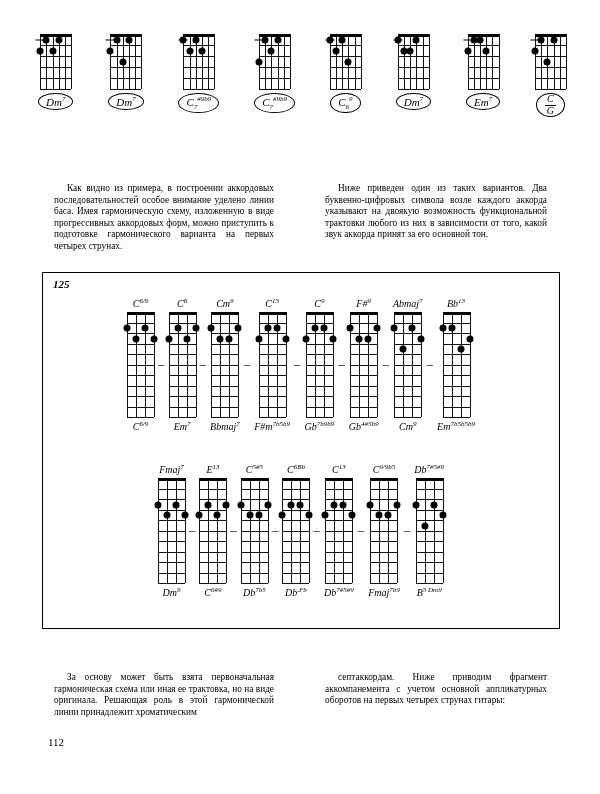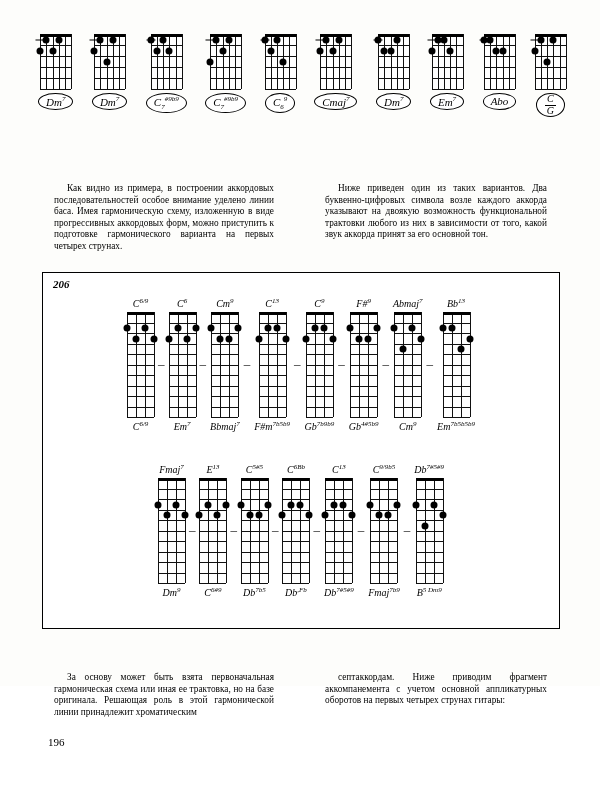--- a/index.html
+++ b/index.html
@@ -301,42 +301,20 @@
             <div class="vline" style="left: 12.4px;"></div>
             <div class="vline" style="left: 18.6px;"></div>
             <div class="vline" style="left: 24.8px;"></div>
             <div class="vline" style="left: 31px;"></div>
             <div class="hline nut" style="top: 0px;"></div>
             <div class="hline" style="top: 11px;"></div>
             <div class="hline" style="top: 22px;"></div>
             <div class="hline" style="top: 33px;"></div>
             <div class="hline" style="top: 44px;"></div>
             <div class="hline" style="top: 55px;"></div>
-            <div class="dot" style="left: 6.2px; top: 5.5px;"></div>
-            <div class="dot" style="left: 18.6px; top: 5.5px;"></div>
-            <div class="dot" style="left: 0px; top: 16.5px;"></div>
-            <div class="dot" style="left: 12.4px; top: 16.5px;"></div>
-            <div class="dash" style="left: 0px; top: 5.5px;"></div>
-          </div>
-          <div class="chordlabel">Cmaj<sup>7</sup></div>
-        </div>
-        <div class="chordcell">
-          <div class="fretgrid" style="width: 31px; height: 55px;">
-            <div class="vline" style="left: 0px;"></div>
-            <div class="vline" style="left: 6.2px;"></div>
-            <div class="vline" style="left: 12.4px;"></div>
-            <div class="vline" style="left: 18.6px;"></div>
-            <div class="vline" style="left: 24.8px;"></div>
-            <div class="vline" style="left: 31px;"></div>
-            <div class="hline nut" style="top: 0px;"></div>
-            <div class="hline" style="top: 11px;"></div>
-            <div class="hline" style="top: 22px;"></div>
-            <div class="hline" style="top: 33px;"></div>
-            <div class="hline" style="top: 44px;"></div>
-            <div class="hline" style="top: 55px;"></div>
             <div class="dot" style="left: 0px; top: 5.5px;"></div>
             <div class="dot" style="left: 12.4px; top: 16.5px;"></div>
             <div class="dot" style="left: 6.2px; top: 16.5px;"></div>
             <div class="dot" style="left: 18.6px; top: 5.5px;"></div>
             <div class="dash" style="left: 0px; top: 5.5px;"></div>
           </div>
           <div class="chordlabel">Dm<sup>7</sup></div>
         </div>
         <div class="chordcell">
           <div class="fretgrid" style="width: 31px; height: 55px;">
@@ -367,42 +345,20 @@
             <div class="vline" style="left: 12.4px;"></div>
             <div class="vline" style="left: 18.6px;"></div>
             <div class="vline" style="left: 24.8px;"></div>
             <div class="vline" style="left: 31px;"></div>
             <div class="hline nut" style="top: 0px;"></div>
             <div class="hline" style="top: 11px;"></div>
             <div class="hline" style="top: 22px;"></div>
             <div class="hline" style="top: 33px;"></div>
             <div class="hline" style="top: 44px;"></div>
             <div class="hline" style="top: 55px;"></div>
-            <div class="dot" style="left: 0px; top: 5.5px;"></div>
-            <div class="dot" style="left: 12.4px; top: 16.5px;"></div>
-            <div class="dot" style="left: 6.2px; top: 5.5px;"></div>
-            <div class="dot" style="left: 18.6px; top: 16.5px;"></div>
-            <div class="dash" style="left: 0px; top: 5.5px;"></div>
-          </div>
-          <div class="chordlabel">Abo</div>
-        </div>
-        <div class="chordcell">
-          <div class="fretgrid" style="width: 31px; height: 55px;">
-            <div class="vline" style="left: 0px;"></div>
-            <div class="vline" style="left: 6.2px;"></div>
-            <div class="vline" style="left: 12.4px;"></div>
-            <div class="vline" style="left: 18.6px;"></div>
-            <div class="vline" style="left: 24.8px;"></div>
-            <div class="vline" style="left: 31px;"></div>
-            <div class="hline nut" style="top: 0px;"></div>
-            <div class="hline" style="top: 11px;"></div>
-            <div class="hline" style="top: 22px;"></div>
-            <div class="hline" style="top: 33px;"></div>
-            <div class="hline" style="top: 44px;"></div>
-            <div class="hline" style="top: 55px;"></div>
             <div class="dot" style="left: 6.2px; top: 5.5px;"></div>
             <div class="dot" style="left: 18.6px; top: 5.5px;"></div>
             <div class="dot" style="left: 0px; top: 16.5px;"></div>
             <div class="dot" style="left: 12.4px; top: 27.5px;"></div>
             <div class="dash" style="left: 0px; top: 5.5px;"></div>
           </div>
           <div class="stacklabel">
             <span class="top">C</span>
             <span class="bot">G</span>
           </div>
@@ -411,21 +367,21 @@
   </div>
 
   <div class="textblock col-left-1">
     <p>Как видно из примера, в построении аккордовых последовательностей особое внимание уделено линии баса. Имея гармоническую схему, изложенную в виде прогрессивных аккордовых форм, можно приступить к подготовке гармонического варианта на первых четырех струнах.</p>
   </div>
   <div class="textblock col-right-1">
     <p>Ниже приведен один из таких вариантов. Два буквенно-цифровых символа возле каждого аккорда указывают на двоякую возможность функциональной трактовки любого из них в зависимости от того, какой звук аккорда принят за его основной тон.</p>
   </div>
 
   <div class="figure-frame">
-    <div class="fig-num">206</div>
+    <div class="fig-num">125</div>
     <div class="fig-rowwrap" id="figRow1Wrap" style="top:24px;">
       <div class="fig-row" id="figRow1">
           <div class="fig-cell">
             <div class="toplabel">C<sup>6/9</sup></div>
             <div class="fretgrid" style="width: 27px; height: 105px;">
               <div class="vline" style="left: 0px;"></div>
               <div class="vline" style="left: 9px;"></div>
               <div class="vline" style="left: 18px;"></div>
               <div class="vline" style="left: 27px;"></div>
               <div class="hline nut" style="top: 0px;"></div>
@@ -811,21 +767,21 @@
               <div class="dot" style="left: 9px; top: 47.25px;"></div>
               <div class="dot" style="left: 27px; top: 36.75px;"></div>
             </div>
             <div class="botlabel">B<sup>5 Dm9</sup></div>
           </div>
         </div>
     </div>
   </div>
 
   <div class="textblock col-left-2">
-    <p>За основу может быть взята первоначальная гармоническая схема или иная ее трактовка, но на базе оригинала. Решающая роль в этой гармонической линии принадлежит хроматическим</p>
+    <p>За основу может быть взята первоначальная гармоническая схема или иная ее трактовка, но на виде оригинала. Решающая роль в этой гармонической линии принадлежит хроматическим</p>
   </div>
   <div class="textblock col-right-2">
     <p>септаккордам. Ниже приводим фрагмент аккомпанемента с учетом основной аппликатурных оборотов на первых четырех струнах гитары:</p>
   </div>
 
-  <div class="pageno">196</div>
+  <div class="pageno">112</div>
 
 </div>
 
 </body></html>

